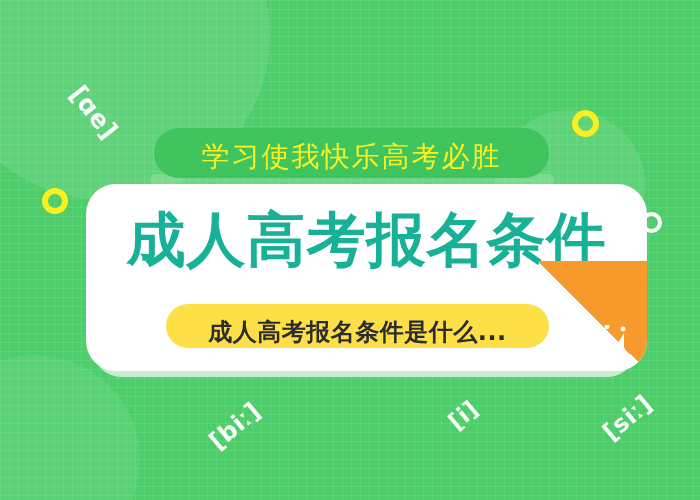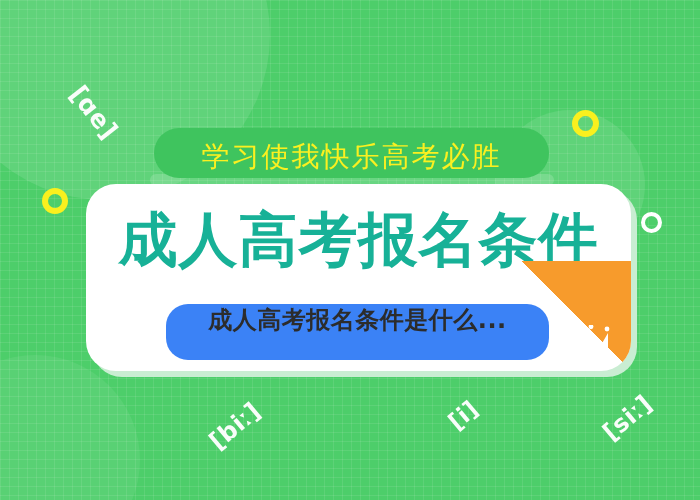--- a/index.html
+++ b/index.html
@@ -105,20 +105,21 @@
   }
   .card {
     position: absolute;
     left: 86px;
     top: 184px;
     width: 545px;
     height: 187px;
     border-radius: 30px;
     background: #ffffff;
     overflow: hidden;
+    padding-left: 16px;
   }
 
   .card-title {
     position: absolute;
     left: 0;
     top: 26px;
     width: 100%;
     text-align: center;
     color: #17b197;
     font-size: 59px;
@@ -126,25 +127,25 @@
     letter-spacing: 1px;
     line-height: 1;
     font-family: "DejaVu Sans", sans-serif;
   }
 
   .sub-pill {
     position: absolute;
     left: 80px;
     top: 120px;
     width: 383px;
-    height: 56px;
+    height: 44px;
     border-radius: 22px;
-    background: #3b82f6;
+    background: #fde047;
     display: flex;
-    align-items: flex-start;
+    align-items: flex-end;
     justify-content: center;
     box-sizing: border-box;
   }
   .sub-pill-text {
     color: #2c2c2c;
     font-size: 24px;
     font-weight: 700;
     letter-spacing: 0.5px;
     font-family: "DejaVu Sans", sans-serif;
   }

